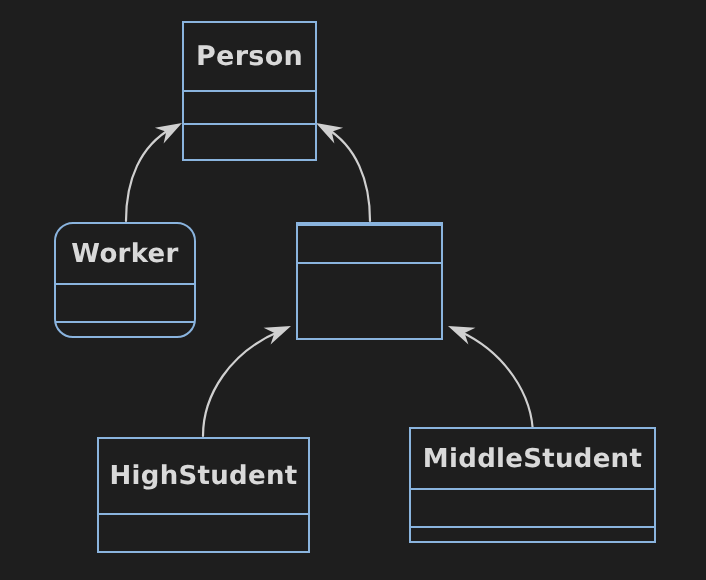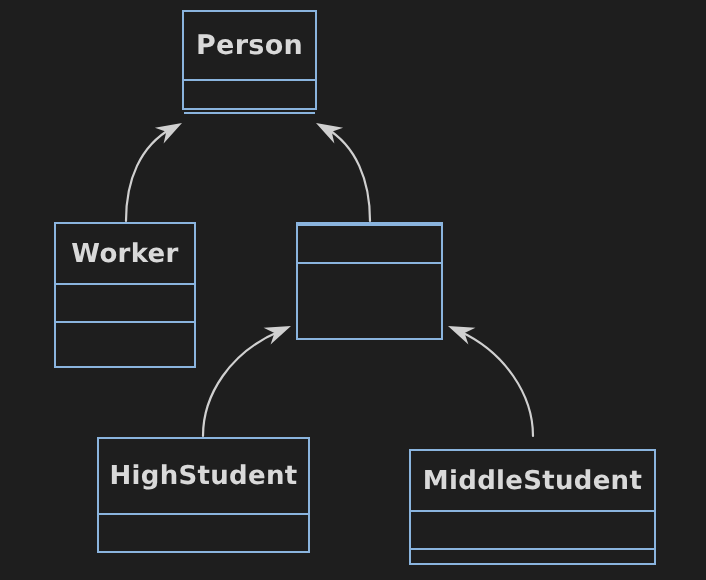--- a/index.html
+++ b/index.html
@@ -77,39 +77,39 @@
           <path d="M 0,0 L -26,-9 L -18,0 L -26,9 Z" fill="#d0d0d0" transform="translate(291,326) rotate(-23)"></path>
         </g>
         <g>
           <path d="M 533,436 C 533,395 505,352 459,331" fill="none" stroke="#d0d0d0" stroke-width="2.2" stroke-linecap="round"></path>
           <path d="M 0,0 L -26,-9 L -18,0 L -26,9 Z" fill="#d0d0d0" transform="translate(448,326) rotate(203)"></path>
         </g>
       </g>
   </svg>
 
   <div id="classes">
-      <div class="uml-class" style="left: 182px; top: 10px; width: 135px; height: 100px;">
+      <div class="uml-class" style="left: 182px; top: 21px; width: 135px; height: 140px;">
         <div class="uml-title" style="height: 67px; font-size: 27px;">Person</div>
         <div class="uml-attrs" style="height: 31px;"></div>
         <div class="uml-ops"></div>
       </div>
-      <div class="uml-class" style="left: 54px; top: 222px; width: 142px; height: 146px;">
+      <div class="uml-class" style="left: 54px; top: 222px; width: 142px; height: 116px; border-radius: 19px;">
         <div class="uml-title" style="height: 59px; font-size: 26px;">Worker</div>
         <div class="uml-attrs" style="height: 36px;"></div>
         <div class="uml-ops"></div>
       </div>
       <div class="uml-class" style="left: 296px; top: 222px; width: 147px; height: 118px;">
         <div class="uml-attrs" style="height: 36px;"></div>
         <div class="uml-ops"></div>
       </div>
       <div class="uml-class" style="left: 97px; top: 437px; width: 213px; height: 116px;">
         <div class="uml-title" style="height: 74px; font-size: 26px;">HighStudent</div>
         <div class="uml-attrs" style="height: 36px;"></div>
         <div class="uml-ops"></div>
       </div>
-      <div class="uml-class" style="left: 409px; top: 449px; width: 247px; height: 116px; text-align: right;">
+      <div class="uml-class" style="left: 409px; top: 427px; width: 247px; height: 116px; text-align: right;">
         <div class="uml-title" style="height: 59px; font-size: 26px;">MiddleStudent</div>
         <div class="uml-attrs" style="height: 36px;"></div>
         <div class="uml-ops"></div>
       </div>
     </div>
 
 </div>
 
 </body></html>

